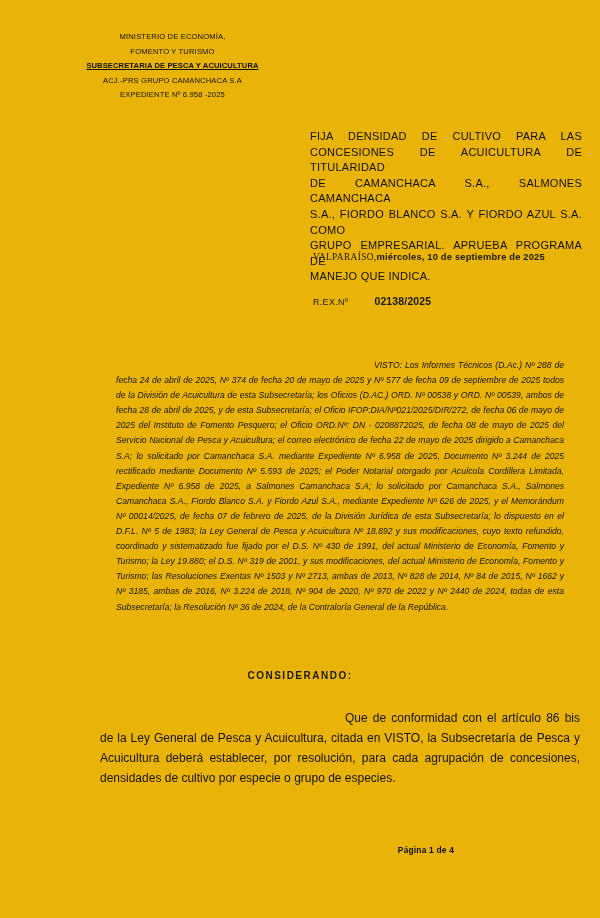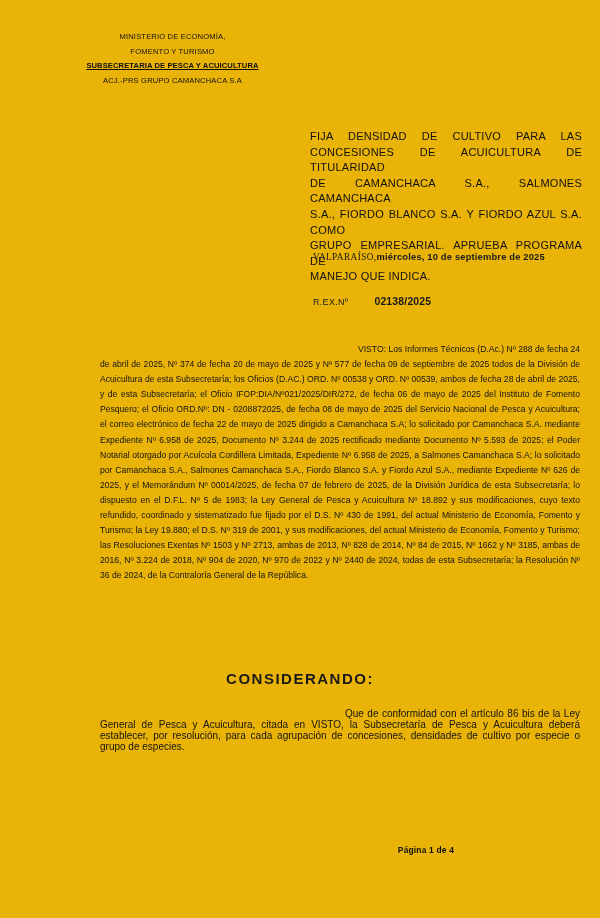--- a/index.html
+++ b/index.html
@@ -102,47 +102,48 @@
     position: absolute;
     left: 100px;
     top: 342px;
     width: 480px;
     font-size: 8.6px;
     line-height: 15.1px;
     text-align: justify;
     color: #141414;
   }
   .body-text p {
-    margin: 0;
+    margin: 16px;
+    font-style: italic;
   }
   .body-text .indent-first {
     text-indent: 258px;
   }
 
   
   .considerando {
     position: absolute;
     left: 0;
     top: 670px;
     width: 600px;
     text-align: center;
-    font-size: 15px;
+    font-size: 10px;
     font-weight: bold;
     letter-spacing: 1.5px;
     box-sizing: border-box;
   }
 
   
   .considerando-body {
     position: absolute;
     left: 100px;
     top: 708px;
     width: 480px;
-    font-size: 10px;
-    line-height: 11px;
+    font-size: 12px;
+    line-height: 20px;
     text-align: justify;
     color: #141414;
   }
   .considerando-body p {
     margin: 0;
     text-indent: 245px;
   }
 
   
   .footer {
@@ -162,20 +163,21 @@
 </head>
 <body>
 
 <div class="page">
 
   <div class="header-block">
     <span class="hline">MINISTERIO DE ECONOMÍA,</span>
     <span class="hline">FOMENTO Y TURISMO</span>
     <span class="hline bold-underline">SUBSECRETARIA DE PESCA Y ACUICULTURA</span>
     <span class="hline">ACJ.-PRS GRUPO CAMANCHACA S.A</span>
+    <span class="hline">EXPEDIENTE Nº 6.958 -2025</span>
   </div>
 
   <div class="title-block">
     <div>FIJA DENSIDAD DE CULTIVO PARA LAS</div>
     <div>CONCESIONES DE ACUICULTURA DE TITULARIDAD</div>
     <div>DE CAMANCHACA S.A., SALMONES CAMANCHACA</div>
     <div>S.A., FIORDO BLANCO S.A. Y FIORDO AZUL S.A. COMO</div>
     <div>GRUPO EMPRESARIAL. APRUEBA PROGRAMA DE</div>
     <div class="last-line">MANEJO QUE INDICA.</div>
   </div>

